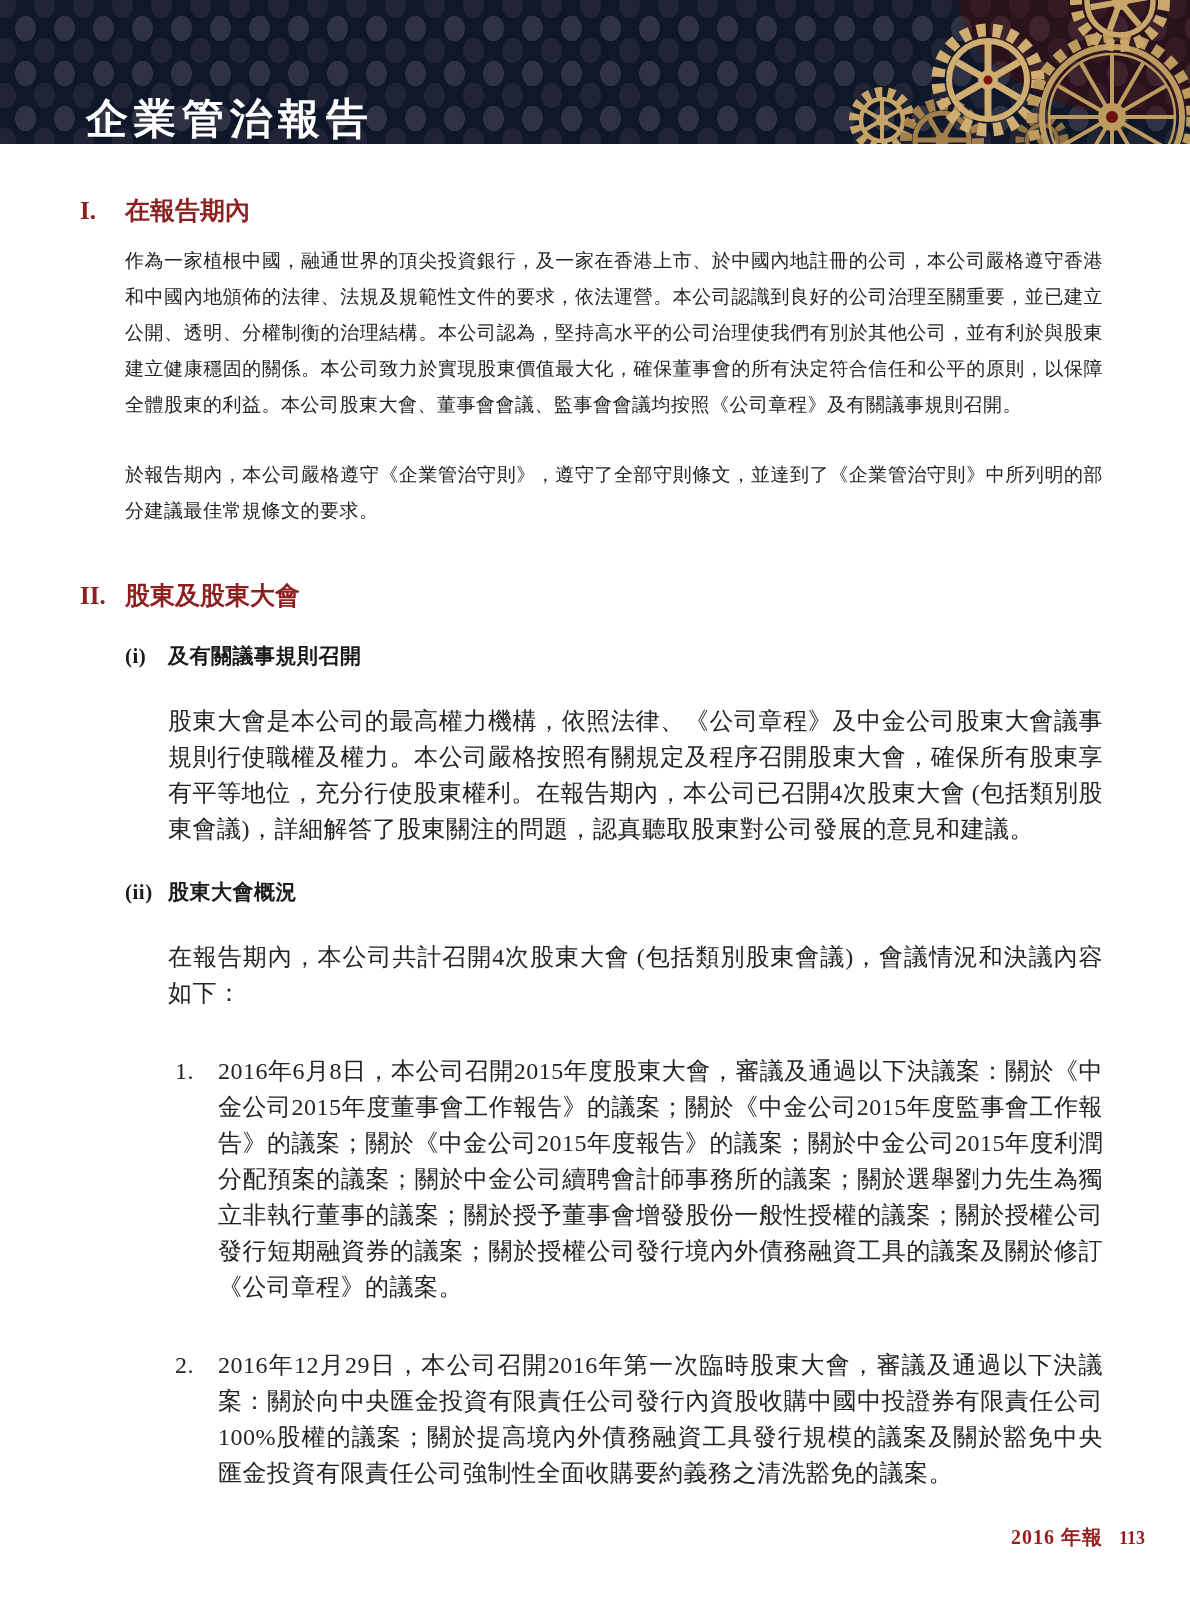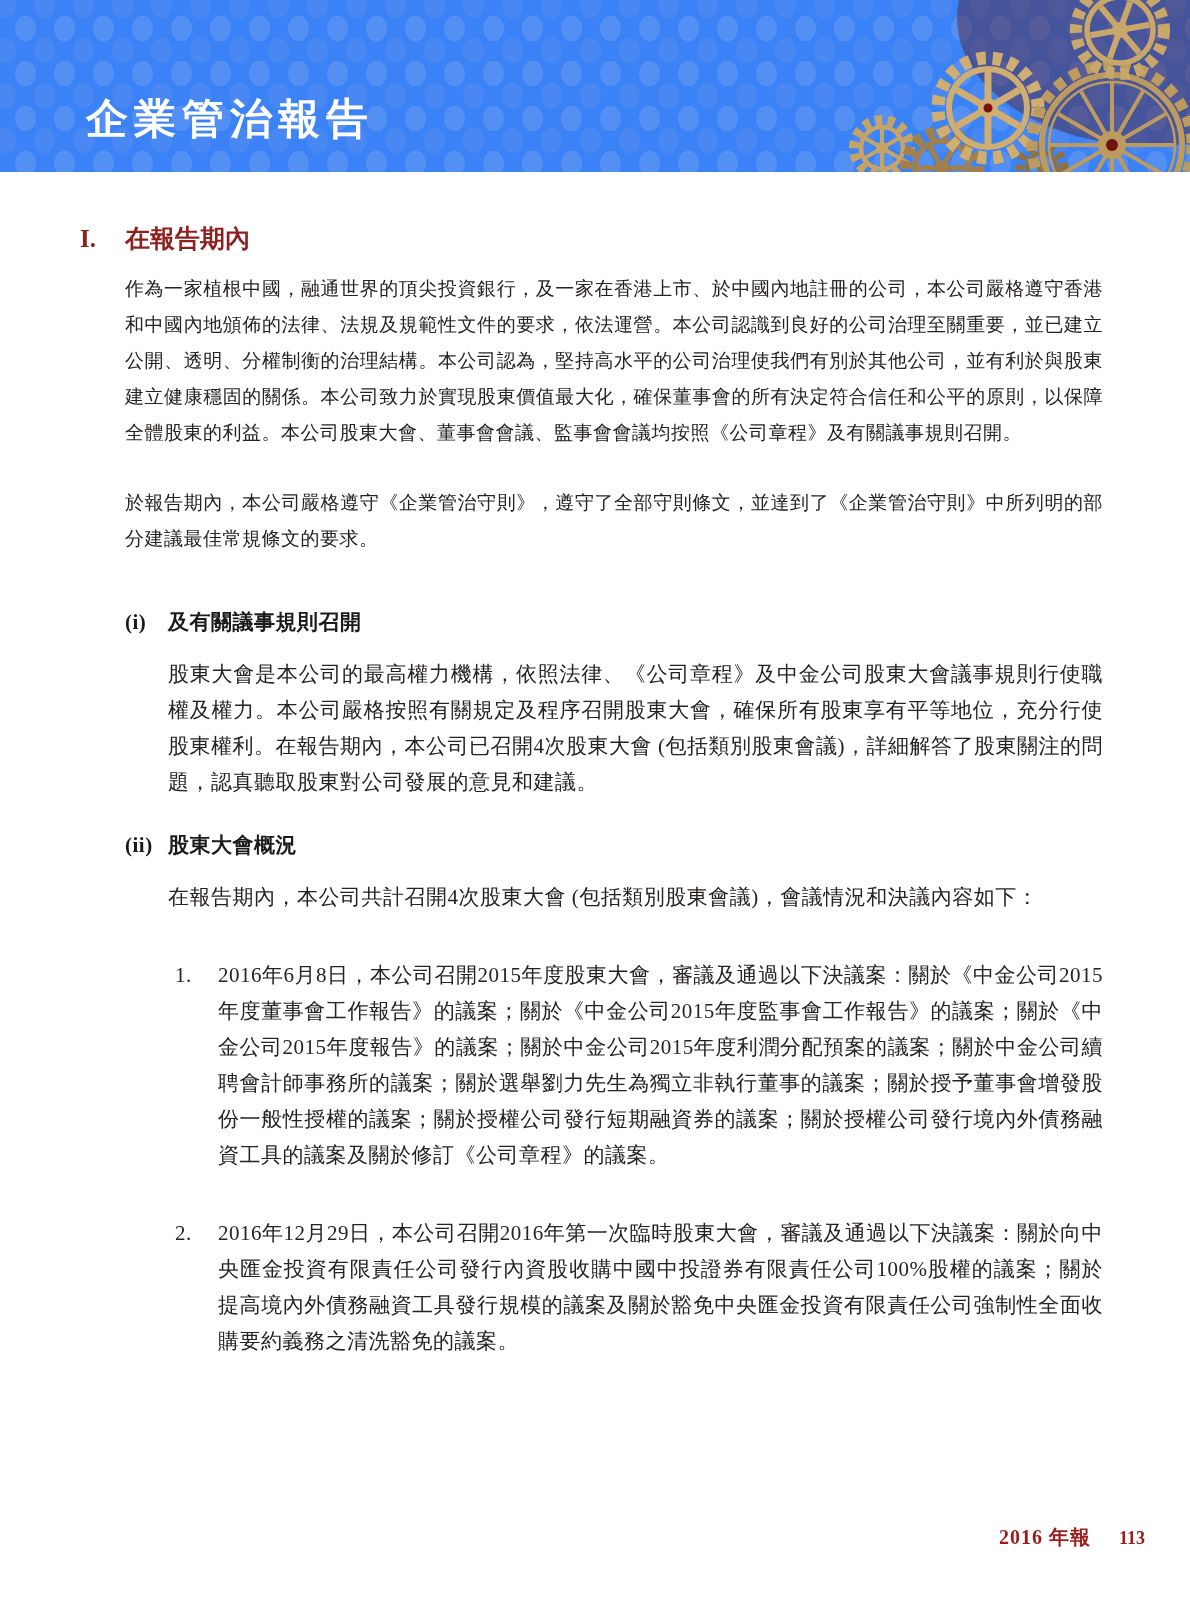--- a/index.html
+++ b/index.html
@@ -9,22 +9,22 @@
     position: relative;
     background: #ffffff;
     font-family: "Liberation Serif", "DejaVu Serif", serif;
     color: #262220;
     overflow: hidden;
   }
 
   
   .banner {
     position: relative;
-    height: 172px;
-    background: #3b82f6;
+    height: 144px;
+    background: #0f172a;
     overflow: hidden;
   }
   .banner .dots {
     position: absolute;
     inset: 0;
     background-image:
       radial-gradient(ellipse 10.5px 13px at center, rgba(255,232,224,0.13) 97%, rgba(255,255,255,0) 100%),
       radial-gradient(ellipse 10.5px 13px at center, rgba(255,214,204,0.07) 97%, rgba(255,255,255,0) 100%);
     background-size: 39px 45px, 39px 45px;
     background-position: 6px 6px, 25px 28px;
@@ -79,22 +79,22 @@
     font-weight: bold;
     font-size: 21px;
     line-height: 30px;
     margin-top: 30px;
   }
   .subsec-head .sub-num { width: 43px; flex: 0 0 43px; }
   .subsec-head h3 { margin: 0; font-size: 21px; line-height: 30px; font-weight: bold; }
 
   .sub-body {
     margin-left: 43px;
-    margin-top: 19px;
-    font-size: 21px;
+    margin-top: 32px;
+    font-size: 24px;
     line-height: 36px;
     text-align: justify;
     letter-spacing: 0.5px;
     font-family: Liberation Serif, serif;
   }
   .sub-body p { margin: 0; }
 
   .meeting-list { margin-top: 6px; }
   .list-item {
     display: flex;
@@ -105,21 +105,21 @@
   .list-item .li-num { width: 43px; flex: 0 0 43px; }
   .list-item .li-text { flex: 1; }
 
   
   .page-footer {
     position: absolute;
     top: 1524px;
     right: 45px;
     display: flex;
     align-items: baseline;
-    gap: 28px;
+    gap: 16px;
     color: #9a1c1c;
     font-weight: bold;
   }
   .page-footer .report-label { font-size: 20px; letter-spacing: 1px; }
   .page-footer .page-number { font-size: 18px; }
 </style>
 </head>
 <body>
 
 <header class="banner">
@@ -194,20 +194,24 @@
       <span class="sec-num">I.</span>
       <h2>在報告期內</h2>
     </div>
     <div class="sec-body">
       <p>作為一家植根中國，融通世界的頂尖投資銀行，及一家在香港上市、於中國內地註冊的公司，本公司嚴格遵守香港和中國內地頒佈的法律、法規及規範性文件的要求，依法運營。本公司認識到良好的公司治理至關重要，並已建立公開、透明、分權制衡的治理結構。本公司認為，堅持高水平的公司治理使我們有別於其他公司，並有利於與股東建立健康穩固的關係。本公司致力於實現股東價值最大化，確保董事會的所有決定符合信任和公平的原則，以保障全體股東的利益。本公司股東大會、董事會會議、監事會會議均按照《公司章程》及有關議事規則召開。</p>
       <p>於報告期內，本公司嚴格遵守《企業管治守則》，遵守了全部守則條文，並達到了《企業管治守則》中所列明的部分建議最佳常規條文的要求。</p>
     </div>
   </section>
 
   <section class="sec">
+    <div class="sec-head">
+      <span class="sec-num">II.</span>
+      <h2>股東及股東大會</h2>
+    </div>
 
     <div class="sec-body">
 
       <div class="subsec">
         <div class="subsec-head" style="margin-top:0">
           <span class="sub-num">(i)</span>
           <h3>及有關議事規則召開</h3>
         </div>
         <div class="sub-body">
           <p>股東大會是本公司的最高權力機構，依照法律、《公司章程》及中金公司股東大會議事規則行使職權及權力。本公司嚴格按照有關規定及程序召開股東大會，確保所有股東享有平等地位，充分行使股東權利。在報告期內，本公司已召開4次股東大會 (包括類別股東會議)，詳細解答了股東關注的問題，認真聽取股東對公司發展的意見和建議。</p>

